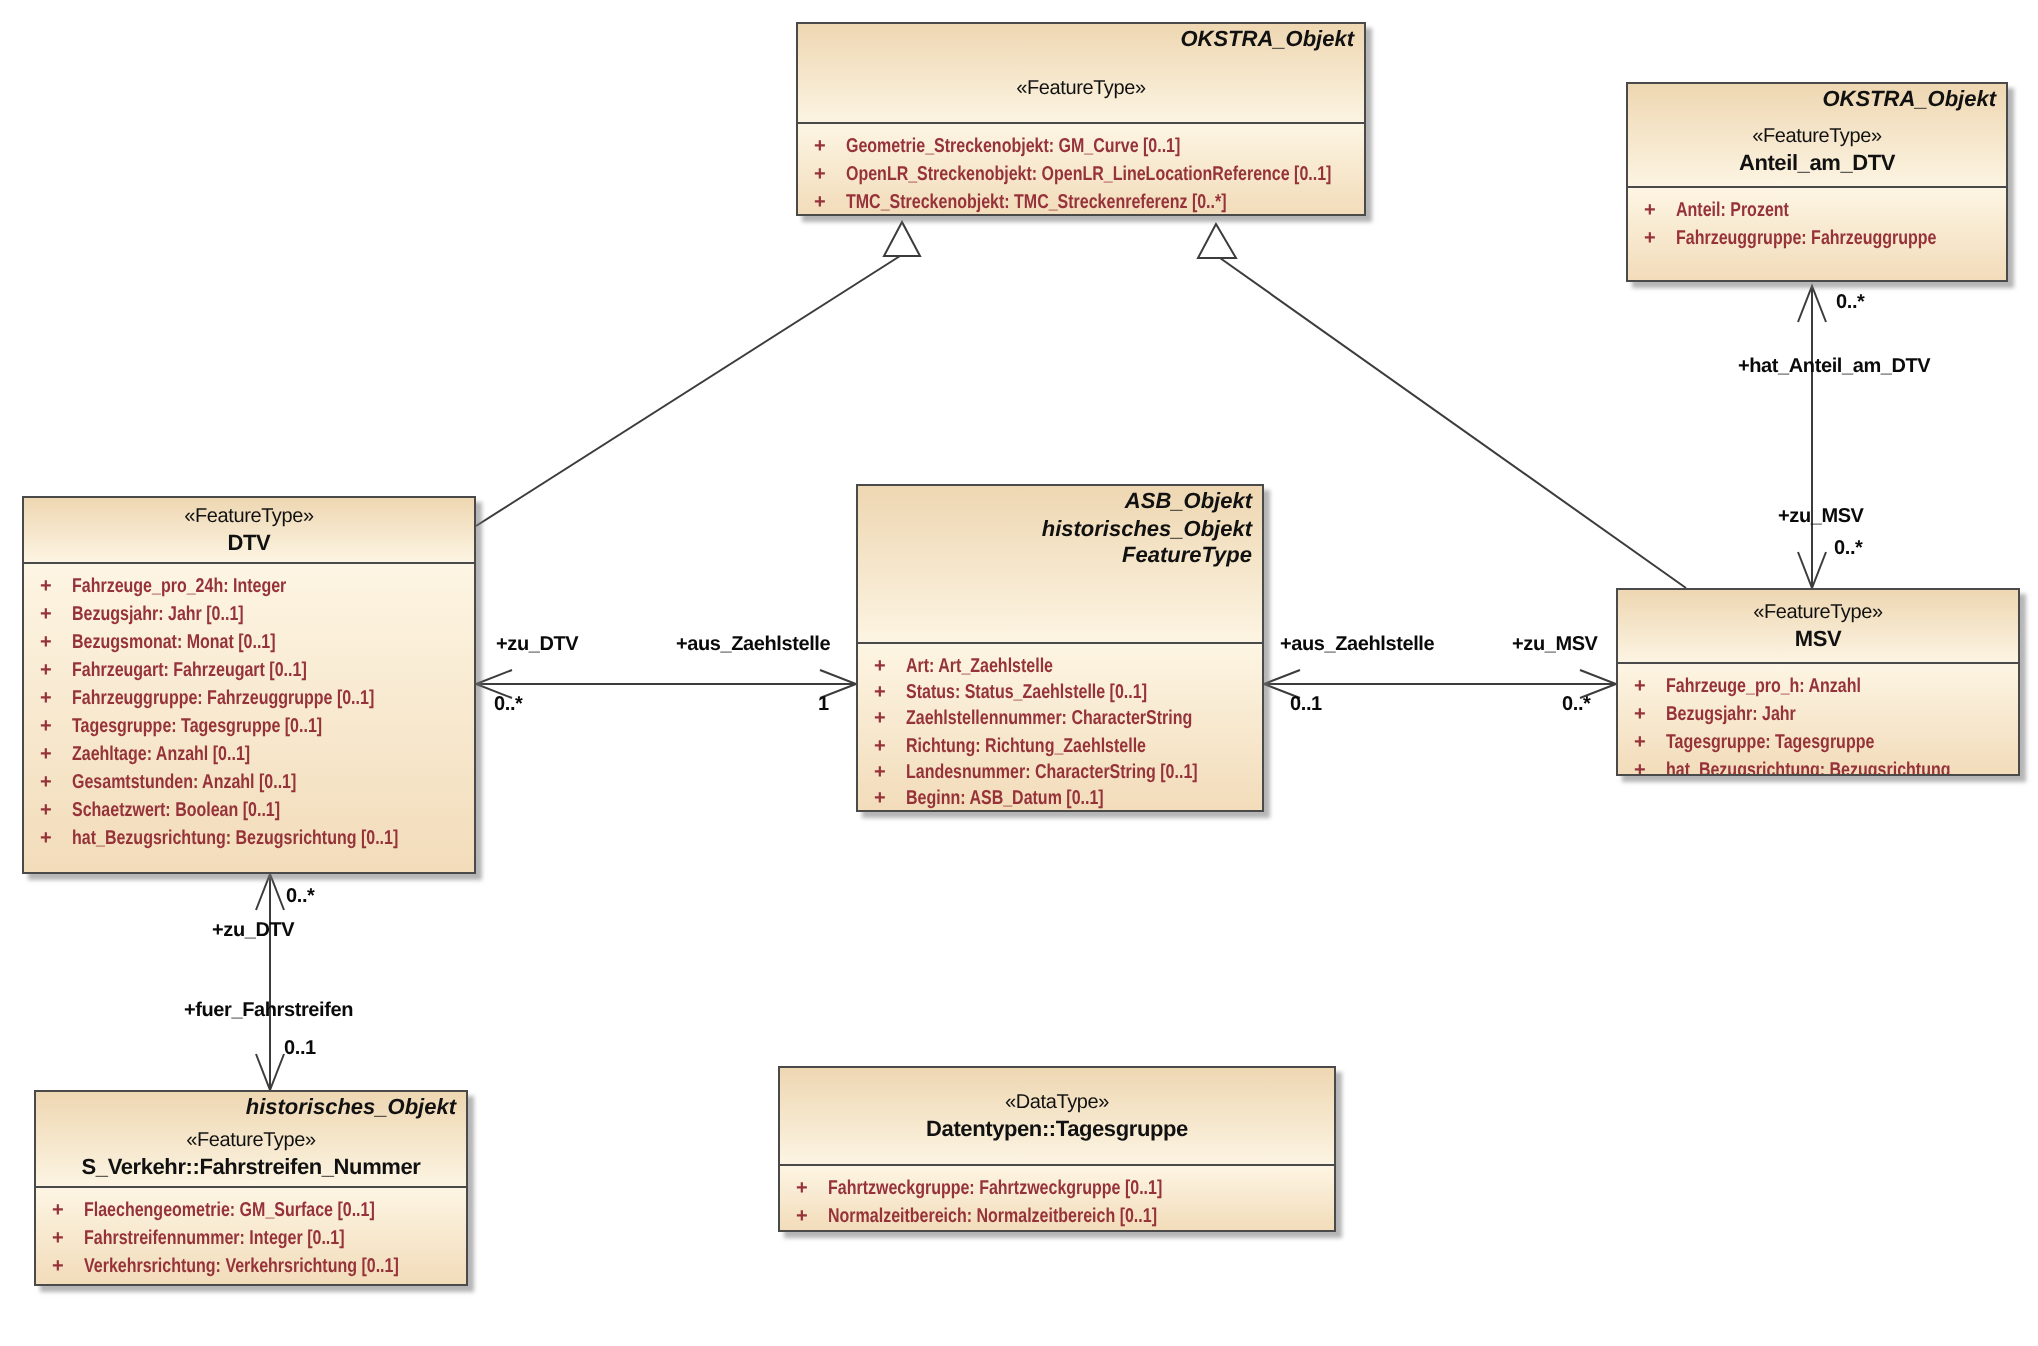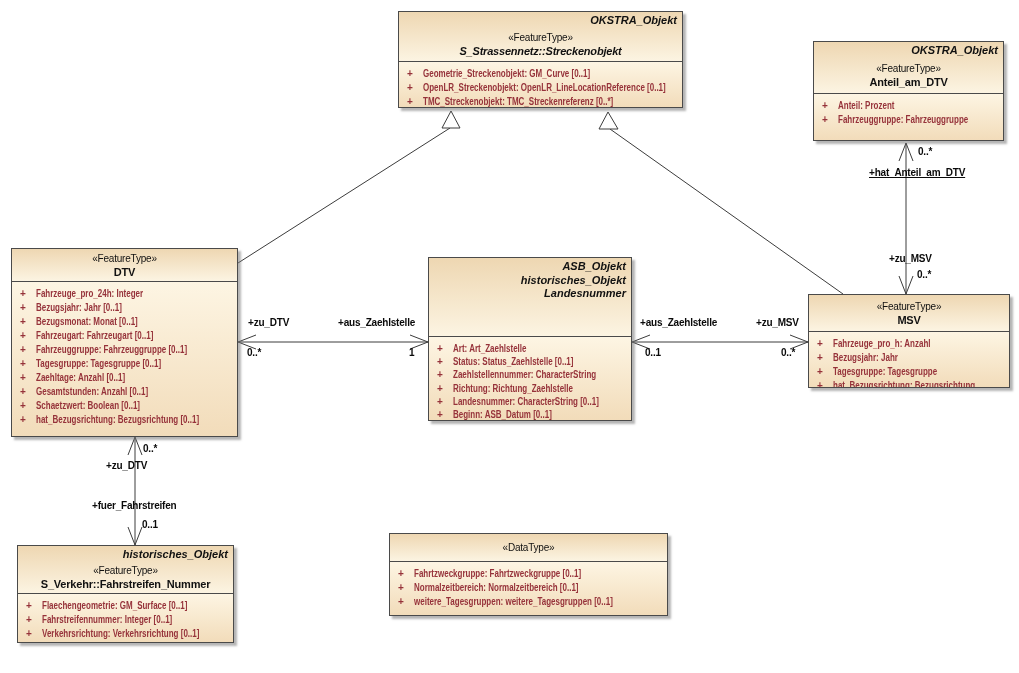--- a/index.html
+++ b/index.html
@@ -66,21 +66,20 @@
     </g>
   </svg>
 
   <div class="uml-class" style="left:398px;top:11px;width:285px;height:97px;">
     <div class="head" style="height:50px;">
       <div class="flags">
         <div>OKSTRA_Objekt</div>
       </div>
       <div class="headmid">
         <div class="kw">«FeatureType»</div>
-        <div class="cname it">S_Strassennetz::Streckenobjekt</div>
       </div>
     </div>
     <div class="attrs">
       <div class="attr">
           <span class="vis">+</span>
           <span class="atext">Geometrie_Streckenobjekt: GM_Curve [0..1]</span>
         </div>
       <div class="attr">
           <span class="vis">+</span>
           <span class="atext">OpenLR_Streckenobjekt: OpenLR_LineLocationReference [0..1]</span>
@@ -158,26 +157,26 @@
           <span class="vis">+</span>
           <span class="atext">Schaetzwert: Boolean [0..1]</span>
         </div>
       <div class="attr">
           <span class="vis">+</span>
           <span class="atext">hat_Bezugsrichtung: Bezugsrichtung [0..1]</span>
         </div>
     </div>
   </div>
 
-  <div class="uml-class tight" style="left:428px;top:257px;width:204px;height:164px;">
+  <div class="uml-class tight" style="left:428px;top:242px;width:204px;height:164px;">
     <div class="head" style="height:79px;">
       <div class="flags">
         <div>ASB_Objekt</div>
         <div>historisches_Objekt</div>
-        <div>Landesnummer</div>
+        <div>FeatureType</div>
       </div>
     </div>
     <div class="attrs">
       <div class="attr">
           <span class="vis">+</span>
           <span class="atext">Art: Art_Zaehlstelle</span>
         </div>
       <div class="attr">
           <span class="vis">+</span>
           <span class="atext">Status: Status_Zaehlstelle [0..1]</span>
@@ -248,23 +247,24 @@
           <span class="atext">Fahrstreifennummer: Integer [0..1]</span>
         </div>
       <div class="attr">
           <span class="vis">+</span>
           <span class="atext">Verkehrsrichtung: Verkehrsrichtung [0..1]</span>
         </div>
     </div>
   </div>
 
   <div class="uml-class" style="left:389px;top:533px;width:279px;height:83px;">
-    <div class="head" style="height:28px;">
+    <div class="head" style="height:49px;">
       <div class="headmid">
         <div class="kw">«DataType»</div>
+        <div class="cname">Datentypen::Tagesgruppe</div>
       </div>
     </div>
     <div class="attrs">
       <div class="attr">
           <span class="vis">+</span>
           <span class="atext">Fahrtzweckgruppe: Fahrtzweckgruppe [0..1]</span>
         </div>
       <div class="attr">
           <span class="vis">+</span>
           <span class="atext">Normalzeitbereich: Normalzeitbereich [0..1]</span>
@@ -280,21 +280,21 @@
   <span class="clabel" style="left:247px;top:347px;">0..*</span>
   <span class="clabel" style="left:338px;top:317px;">+aus_Zaehlstelle</span>
   <span class="clabel" style="left:409px;top:347px;">1</span>
 
   <span class="clabel" style="left:640px;top:317px;">+aus_Zaehlstelle</span>
   <span class="clabel" style="left:645px;top:347px;">0..1</span>
   <span class="clabel" style="left:756px;top:317px;">+zu_MSV</span>
   <span class="clabel" style="left:781px;top:347px;">0..*</span>
 
   <span class="clabel" style="left:918px;top:146px;">0..*</span>
-  <span class="clabel" style="left:869px;top:167px;text-decoration:underline;">+hat_Anteil_am_DTV</span>
+  <span class="clabel" style="left:869px;top:178px;">+hat_Anteil_am_DTV</span>
   <span class="clabel" style="left:889px;top:253px;">+zu_MSV</span>
   <span class="clabel" style="left:917px;top:269px;">0..*</span>
 
   <span class="clabel" style="left:143px;top:443px;">0..*</span>
   <span class="clabel" style="left:106px;top:460px;">+zu_DTV</span>
   <span class="clabel" style="left:92px;top:500px;">+fuer_Fahrstreifen</span>
   <span class="clabel" style="left:142px;top:519px;">0..1</span>
 
 </div>
 

